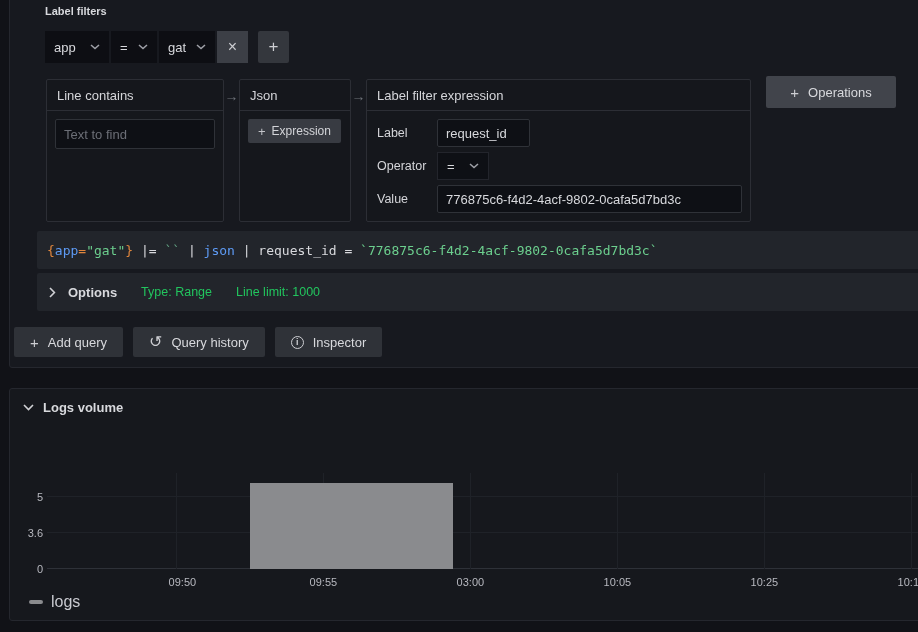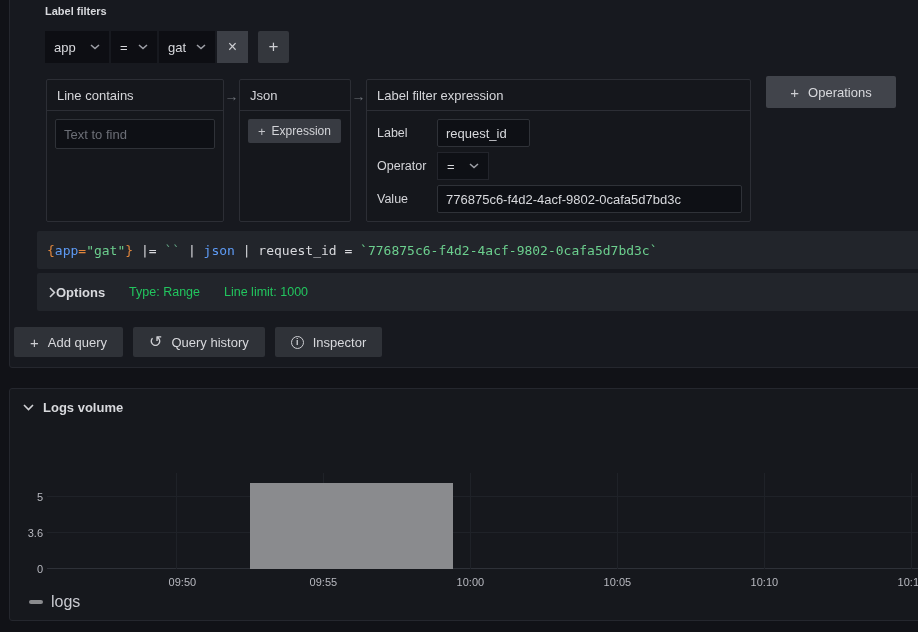--- a/index.html
+++ b/index.html
@@ -45,21 +45,21 @@
   .ops-btn{position:absolute;left:756px;top:85px;width:130px;height:32px;background:#41444b;border:none;border-radius:2px;
        color:#d8d9dd;font-size:13px;font-weight:500;display:flex;align-items:center;justify-content:center;gap:9px;cursor:pointer}
   .ops-btn .plus{font-size:15px;font-weight:400;color:#cdced2}
 
   
   .code-row{position:absolute;left:27px;top:240px;right:0;height:38px;background:#22252b;border-radius:2px;
        display:flex;align-items:center;padding-left:10px;box-sizing:border-box;cursor:text;
        font-family:"DejaVu Sans Mono","Liberation Mono",monospace;font-size:13px;white-space:pre}
   .options-row{position:absolute;left:27px;top:282px;right:0;height:38px;background:#22252b;border-radius:2px;
        display:flex;align-items:center;padding-left:12px;box-sizing:border-box;cursor:pointer;font-size:13px}
-  .options-title{font-weight:600;color:#d8d9dd;}
+  .options-title{font-weight:600;color:#d8d9dd;margin-left:12px}
   .options-sub{color:#22c55e;margin-left:24px;font-size:12.5px}
 
   
   .toolbar{position:absolute;left:4px;top:336px;display:flex;gap:10px}
   .tb-btn{height:30px;background:#2f3238;border:none;border-radius:2px;color:#d8d9dd;font-size:13px;font-weight:500;
        display:flex;align-items:center;gap:9px;padding:0 16px;cursor:pointer}
   .tb-btn .plus{font-size:15px;font-weight:400;color:#cdced2}
   .hist-glyph{font-size:16px;line-height:1;color:#cdced2}
   .info-circle{width:13px;height:13px;border:1.5px solid #cdced2;border-radius:50%;font-size:9px;font-weight:700;
        display:flex;align-items:center;justify-content:center;color:#cdced2;box-sizing:border-box}
@@ -205,25 +205,25 @@
       </div>
     <div class="plot">
         <div class="hline zero" style="bottom: 0%;"></div>
         <div class="hline" style="bottom: 37.3134%;"></div>
         <div class="hline" style="bottom: 74.6269%;"></div>
         <div class="vline" style="left: 14.6667%;"></div>
         <div class="xlabel" style="left: 14.6667%; padding-left: 12px;">09:50</div>
         <div class="vline" style="left: 31.3333%;"></div>
         <div class="xlabel" style="left: 31.3333%;">09:55</div>
         <div class="vline" style="left: 48%;"></div>
-        <div class="xlabel" style="left: 48%;">10:00</div>
+        <div class="xlabel" style="left: 48%;">03:00</div>
         <div class="vline" style="left: 64.6667%;"></div>
         <div class="xlabel" style="left: 64.6667%;">10:05</div>
         <div class="vline" style="left: 81.3333%;"></div>
-        <div class="xlabel" style="left: 81.3333%;">10:10</div>
+        <div class="xlabel" style="left: 81.3333%;">10:25</div>
         <div class="vline" style="left: 98%;"></div>
         <div class="xlabel" style="left: 98%;">10:15</div>
         <div class="bar" style="left: 23%; width: 23%; height: 89.5522%; background: rgb(138, 139, 142);"></div>
       </div>
   </div>
   <ul class="legend">
       <li>
         <span class="swatch" style="background: rgb(138, 139, 142);"></span>
         <span>logs</span>
       </li>

